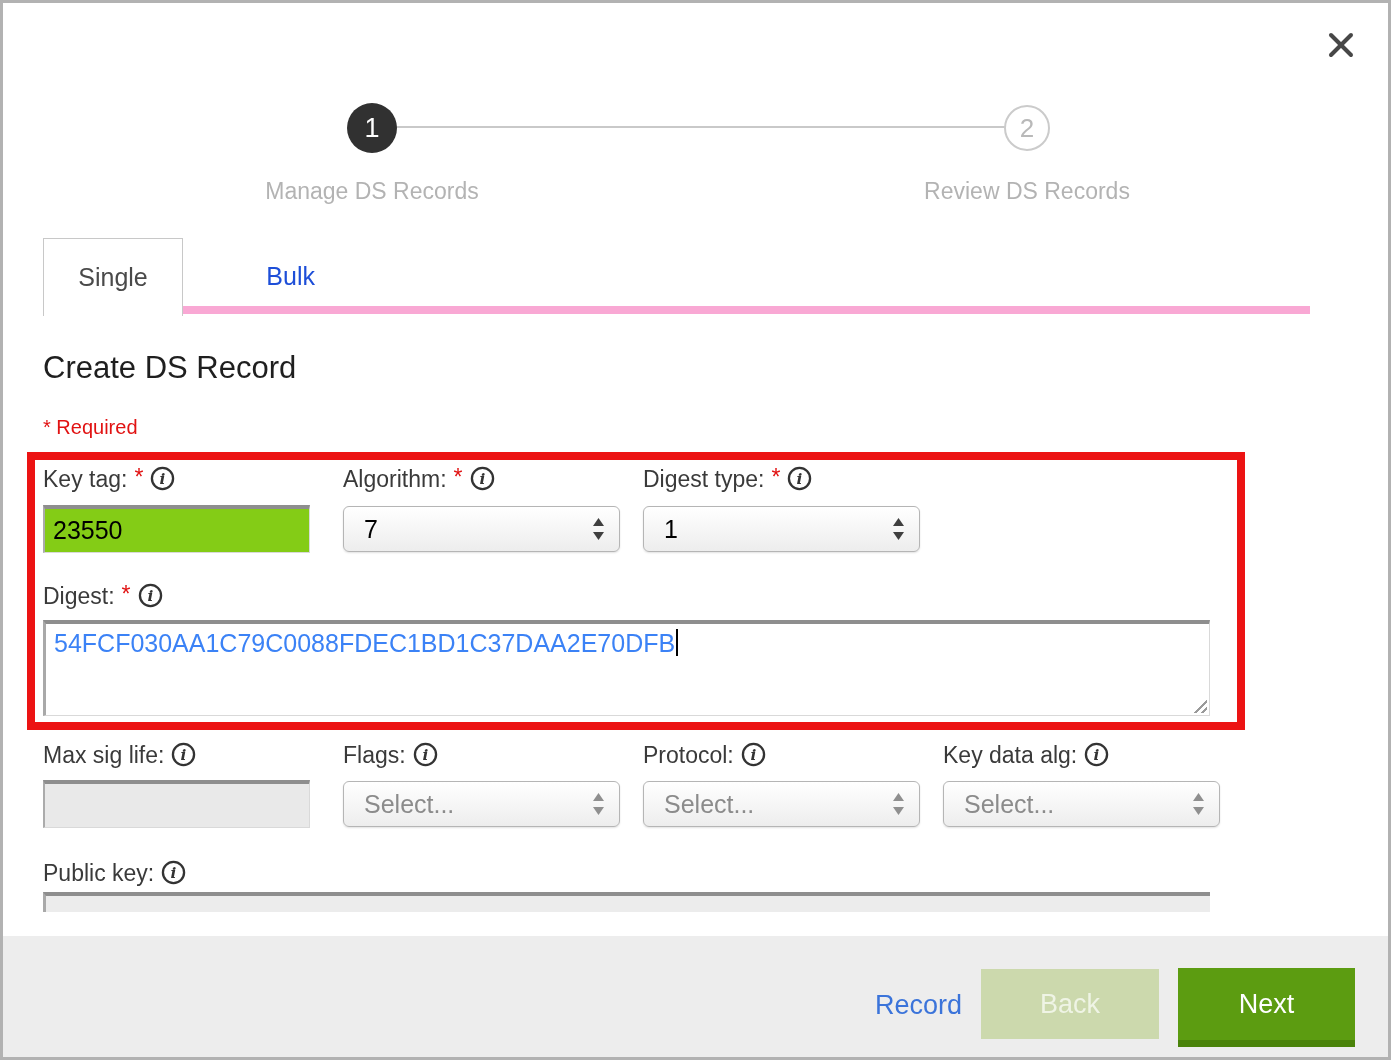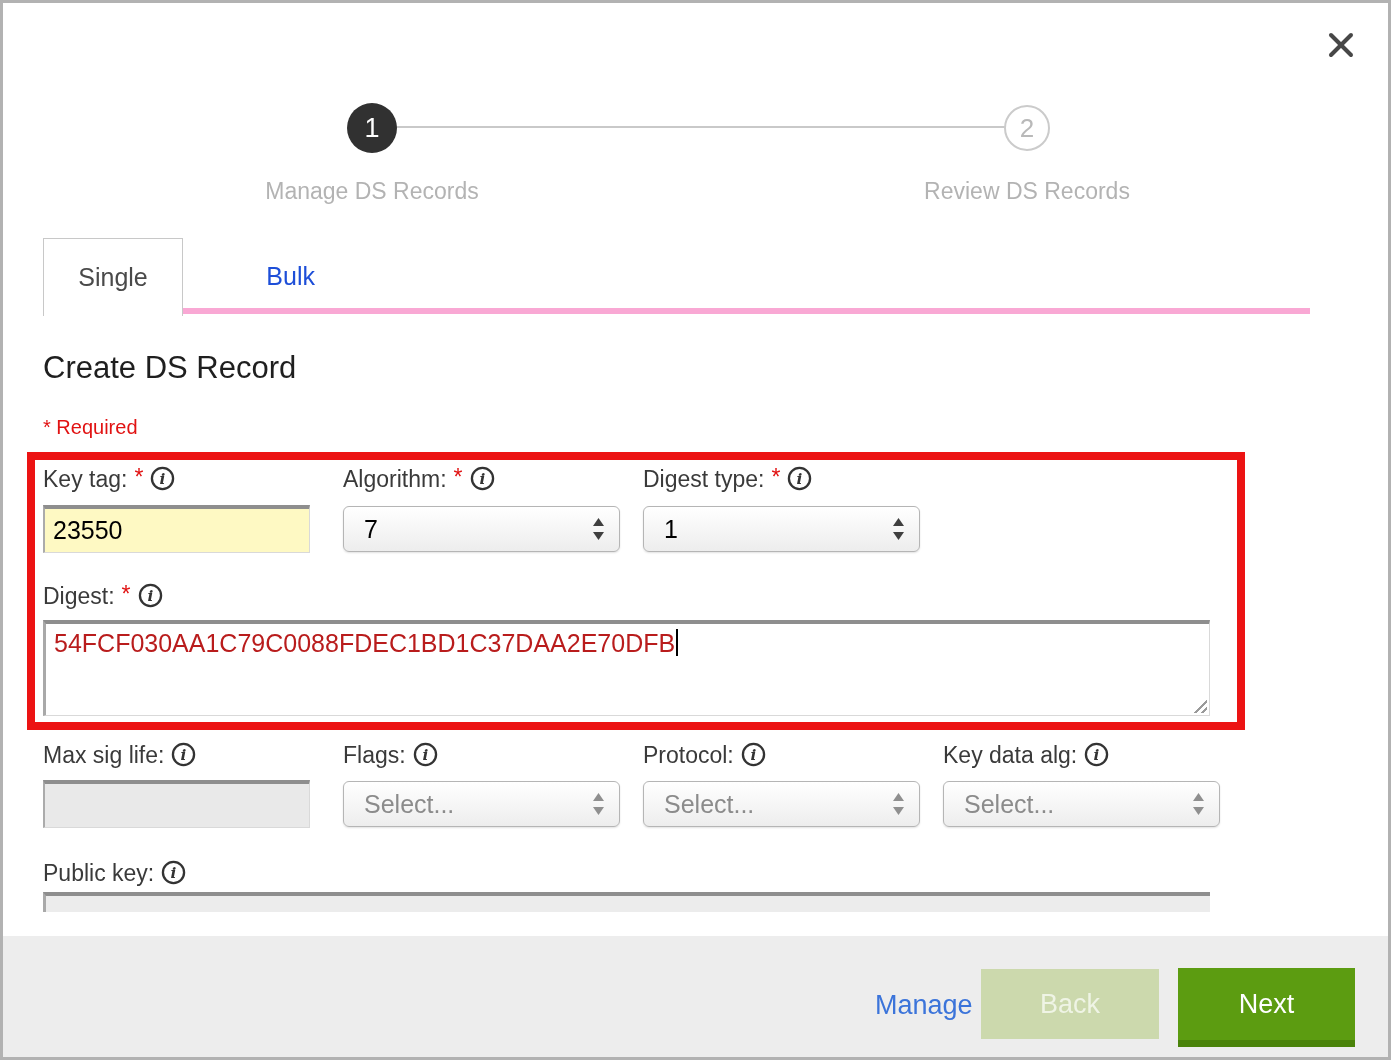--- a/index.html
+++ b/index.html
@@ -15,50 +15,50 @@
 
   
   .step-line { left:396px; top:126px; width:610px; height:2px; background:#c9c9c9; }
   .step-circle-active { left:347px; top:103px; width:50px; height:50px; border-radius:50%; background:#313131; color:#fff; display:flex; align-items:center; justify-content:center; font-size:27px; }
   .step-circle-inactive { left:1004px; top:105px; width:46px; height:46px; border-radius:50%; background:#fff; border:2px solid #cbcbcb; color:#b9b9b9; display:flex; align-items:center; justify-content:center; font-size:26px; }
   .step-label { top:178px; width:300px; text-align:center; color:#b3b3b3; font-size:23px; }
   .step-label-1 { left:222px; }
   .step-label-2 { left:877px; }
 
   
-  .tabs { left:43px; top:238px; width:1267px; height:76px; border-bottom:6px solid #f9a8d4; }
+  .tabs { left:43px; top:238px; width:1267px; height:76px; border-bottom:8px solid #f9a8d4; }
   .tab { position:absolute; top:0; height:76px; display:flex; align-items:center; justify-content:center; font-size:25px; color:#4a4a4a; cursor:pointer; }
   .tab-active { left:0; width:140px; height:78px; background:#fff; border:1px solid #c8c8c8; border-bottom:none; z-index:2; }
   .tab-plain { left:140px; width:132px; color:#1d4ed8;justify-content:flex-end; }
 
   .page-heading { left:43px; top:350px; font-size:31px; font-weight:normal; color:#1f1f1f; }
   .required-note { left:43px; top:416px; font-size:20px; color:#e11212; }
 
   
   .annotation-box { left:27px; top:452px; width:1218px; height:278px; border:8px solid #ec1313; z-index:6; pointer-events:none; }
 
   
   .field-label { display:flex; align-items:flex-start; gap:7px; font-size:23px; color:#3a3a3a; height:30px; }
   .req { color:#e11212; font-size:23px; position:relative; top:-2px; }
   .info-icon { display:inline-flex; width:25px; height:25px; }
 
   
-  .inset-field { background:#fef9c3; border-top:4px solid #8e8e8e; border-left:2px solid #ababab; border-right:1px solid #d9d9d9; border-bottom:1px solid #d9d9d9; font-size:25px; color:#000; padding:0 8px; font-family:"Liberation Sans",sans-serif; }
+  .inset-field { background:#84cc16; border-top:4px solid #8e8e8e; border-left:2px solid #ababab; border-right:1px solid #d9d9d9; border-bottom:1px solid #d9d9d9; font-size:25px; color:#000; padding:0 8px; font-family:"Liberation Sans",sans-serif; }
   .disabled-field { background:#e9e9e9; }
 
   
   .select-box { height:46px; border:1px solid #b5b5b5; border-radius:6px; background:linear-gradient(#ffffff,#ededed); box-shadow:0 1px 2px rgba(0,0,0,0.12); display:flex; align-items:center; padding:0 14px 0 20px; font-size:25px; cursor:pointer; }
   .select-box .select-value { flex:1; color:#000; }
   .select-box .placeholder { color:#8b8b8b; }
   .select-arrows { width:13px; height:24px; }
   .arrows-dark { color:#3f3f3f; }
   .arrows-gray { color:#8f8f8f; }
 
   
-  .textarea-field { background:#fff; border-top:4px solid #8e8e8e; border-left:3px solid #a9a9a9; border-right:1px solid #d9d9d9; border-bottom:1px solid #d9d9d9; font-size:25px; padding:5px 8px; color:#b91c1c; overflow:hidden; position:relative; }
+  .textarea-field { background:#fff; border-top:4px solid #8e8e8e; border-left:3px solid #a9a9a9; border-right:1px solid #d9d9d9; border-bottom:1px solid #d9d9d9; font-size:25px; padding:5px 8px; color:#3b82f6; overflow:hidden; position:relative; }
   .caret { display:inline-block; width:2px; height:27px; background:#000; vertical-align:-4px; margin-left:1px; }
   .resize-handle { position:absolute; right:2px; bottom:2px; width:16px; height:16px; background:repeating-linear-gradient(135deg, transparent 0 3px, #9a9a9a 3px 5px); clip-path:polygon(100% 0, 100% 100%, 0 100%); }
 
   .pubkey-stub { left:43px; top:892px; width:1167px; height:20px; background:#ececec; border-top:4px solid #8e8e8e; border-left:3px solid #a9a9a9; overflow:hidden; }
 
   
   .footer { left:3px; top:936px; width:1385px; height:121px; background:#ededed; z-index:7; }
   .cancel-link { position:absolute; left:872px; top:54px; font-size:27px; color:#3b74da; cursor:pointer; }
   .btn { position:absolute; display:flex; align-items:center; justify-content:center; font-size:27px; cursor:pointer; border:none; }
   .btn-back { left:978px; top:33px; width:178px; height:70px; background:#ccd9ad; color:#eff4e5; }
@@ -225,21 +225,21 @@
   <span class="info-icon">
     <svg viewBox="0 0 26 26" width="25" height="25">
         <circle cx="13" cy="13" r="11" fill="none" stroke="#333" stroke-width="2.4"></circle>
         <text x="13" y="19" text-anchor="middle" font-family="DejaVu Serif, serif" font-style="italic" font-weight="bold" font-size="16" fill="#333">i</text>
       </svg>
   </span>
 </div>
 <div class="abs pubkey-stub"></div>
 
 <div class="abs footer">
-  <span class="cancel-link">Manage</span>
+  <span class="cancel-link">Record</span>
   <div class="btn btn-back">
     <span>Back</span>
   </div>
   <div class="btn btn-next">
     <span>Next</span>
   </div>
 </div>
 
 <div class="abs modal-frame"></div>
 

